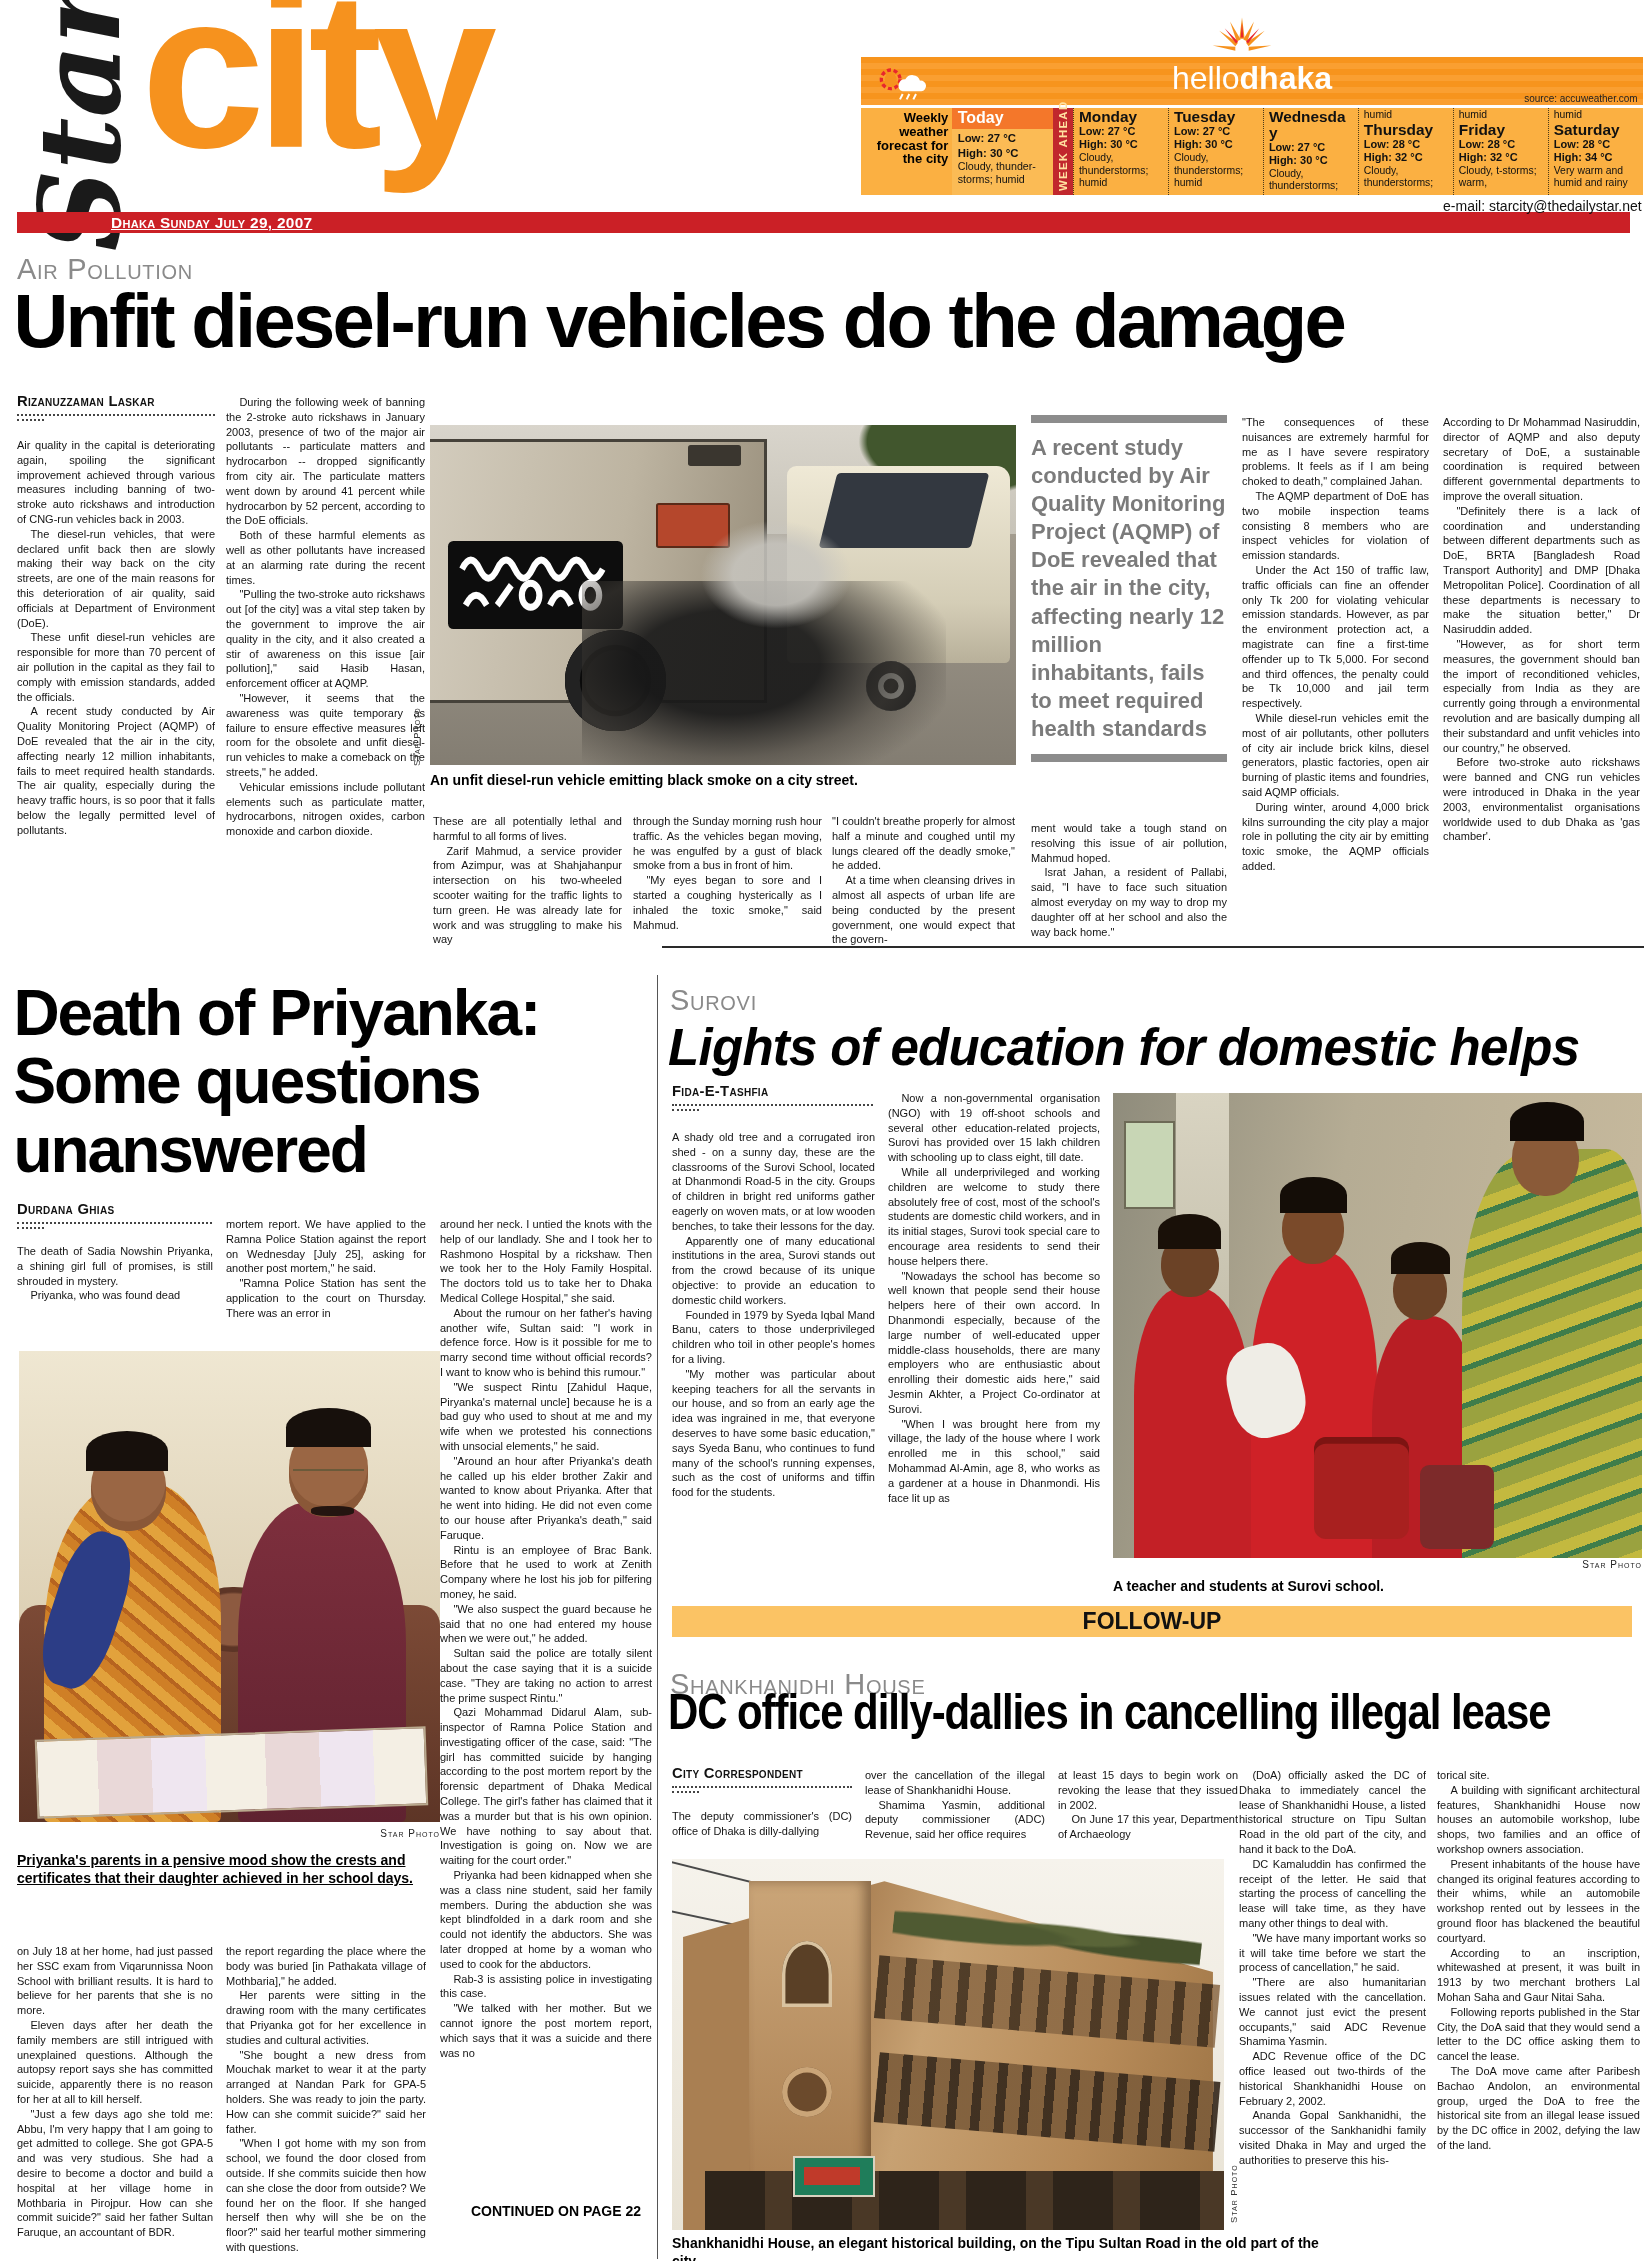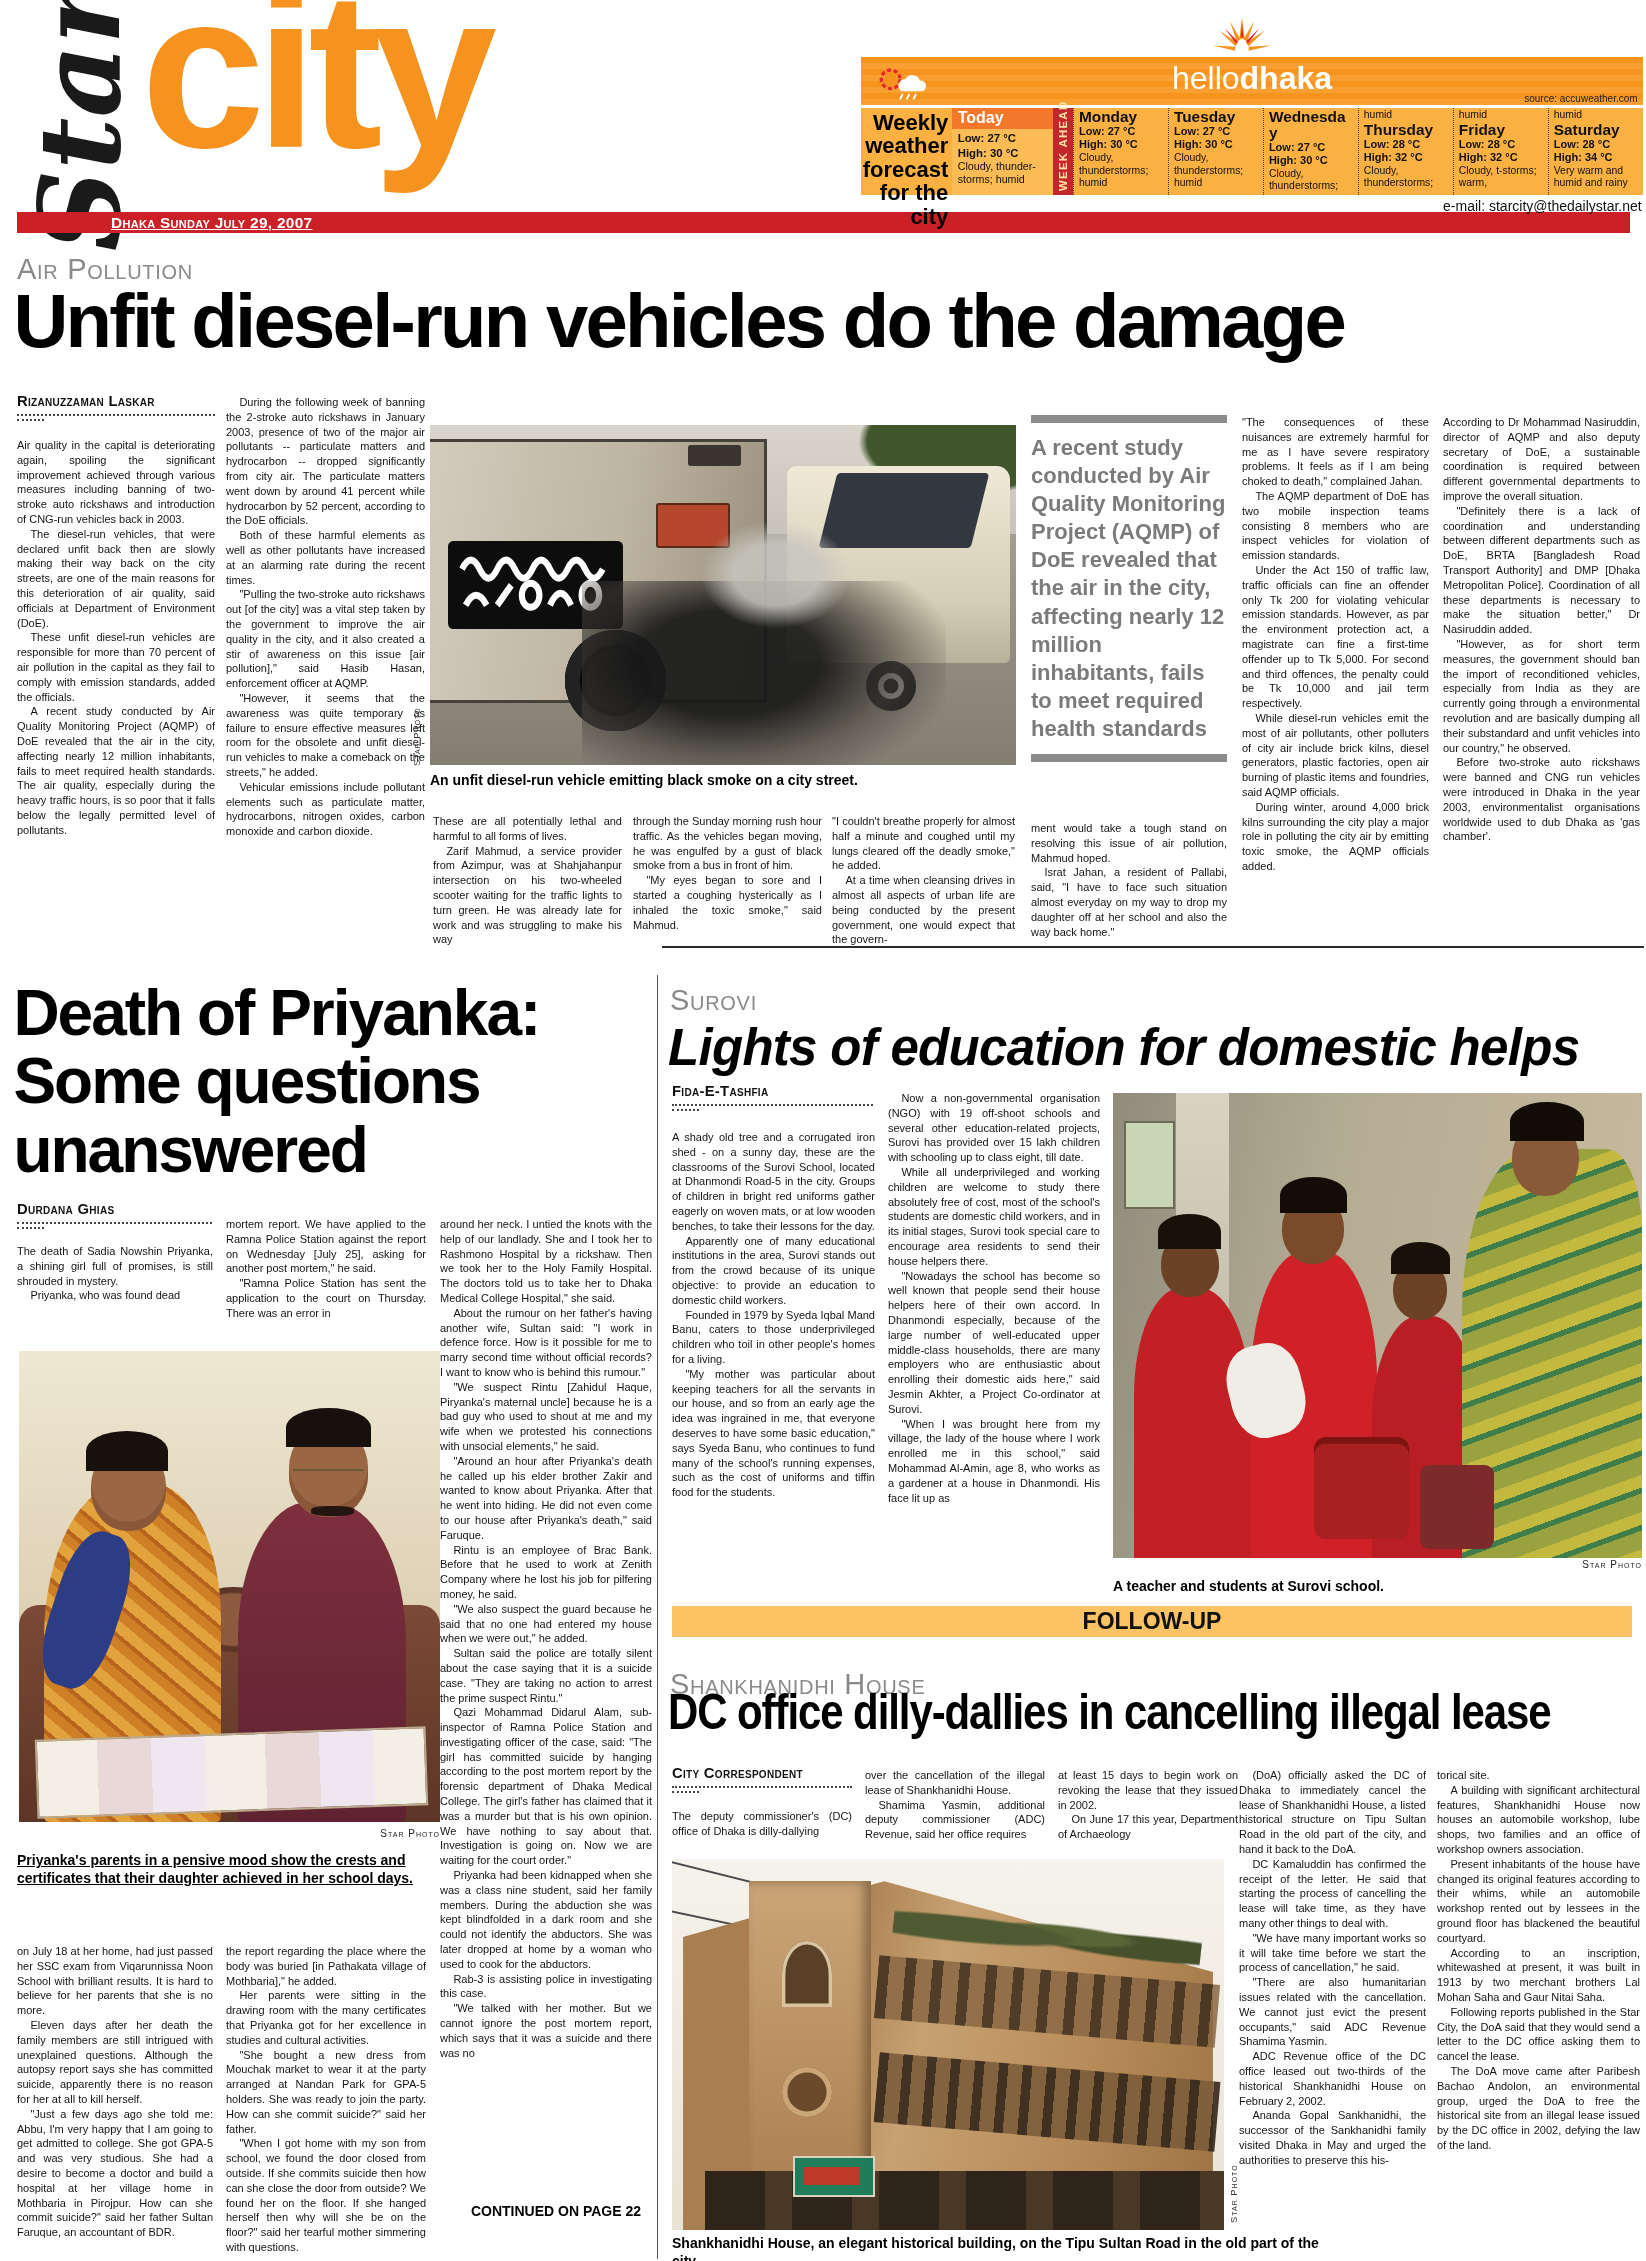--- a/index.html
+++ b/index.html
@@ -21,21 +21,21 @@
   .weather{left:861px;top:19px;width:782px;height:196px;z-index:2;}
   .wx-sun{position:absolute;left:349px;top:-2.7px;}
   .wx-banner{position:absolute;left:0;top:38px;width:100%;height:48px;
      background:repeating-linear-gradient(180deg,#f7941d 0 6px,#fa9f31 6px 12px);}
   .wx-brand{position:absolute;left:0;top:4px;width:100%;text-align:center;color:#fff;font-size:32px;line-height:35px;}
   .wx-brand .h{font-weight:normal;} .wx-brand .d{font-weight:bold;}
   .wx-source{position:absolute;right:5.4px;bottom:1.3px;font-size:10px;color:#222;}
   .wx-cloudsun{position:absolute;left:12px;top:5.4px;}
   .wx-table{position:absolute;left:0;top:89px;width:100%;height:87px;background:var(--weather-amber);
      display:flex;flex-direction:row;}
-  .wx-title{width:86px;padding:2.7px 4px 0 1.3px;font-weight:bold;font-size:22px;line-height:1.07;text-align:right;color:#000;}
+  .wx-title{width:86px;padding:2.7px 4px 0 1.3px;font-weight:bold;font-size:13px;line-height:1.07;text-align:right;color:#000;}
   .wx-today{width:101px;background:#fbbb55;}
   .wx-today .hd{background:var(--weather-today-header);color:#fff;font-weight:bold;font-size:16px;padding:1.3px 5.4px;}
   .wx-today .bd{padding:2.7px 5.4px;font-size:10.7px;line-height:1.25;}
   .wx-today .bd .t{font-weight:bold;font-size:11.4px;display:block;}
   .wx-strip{width:20px;background:var(--week-ahead-red);position:relative;}
   .wx-strip span{position:absolute;left:16px;bottom:4px;transform:rotate(-90deg);transform-origin:left bottom;
      color:#ffe1a0;font-weight:bold;font-size:11.4px;letter-spacing:1.3px;white-space:nowrap;}
   .wx-day{flex:1;border-left:1.3px dotted #4a3a1a;padding:1.3px 4.7px;font-size:10.4px;line-height:1.22;}
   .wx-day .pre{font-size:10.4px;} .wx-day .pre:empty{display:none;}
   .wx-day .nm{font-weight:bold;font-size:15.4px;line-height:1.02;}

